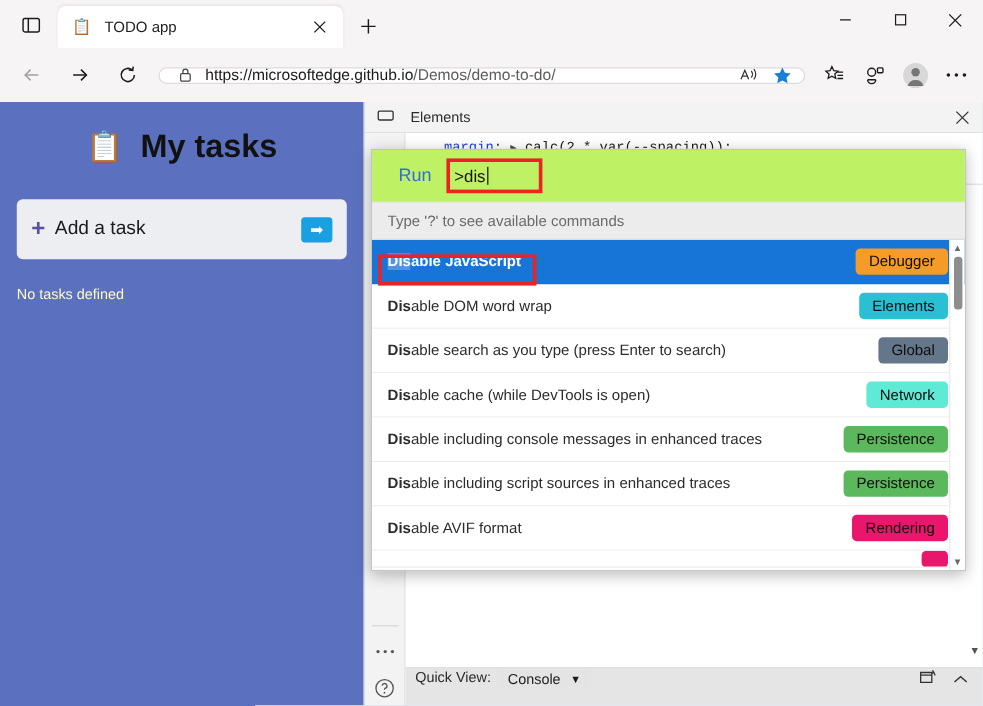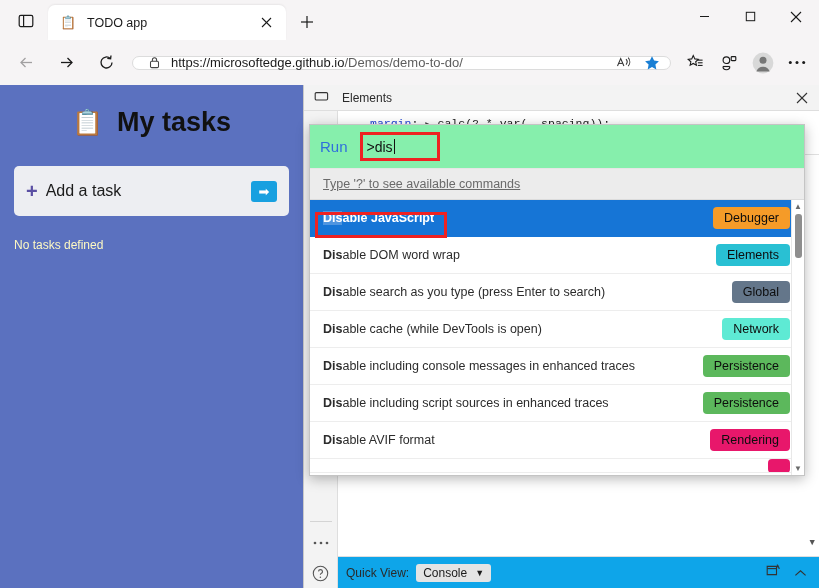--- a/index.html
+++ b/index.html
@@ -135,22 +135,22 @@
   .prop { color: #1a3fd4; }
   .val { color: #1b1b1b; }
   .varname { color: #1a3fd4; }
   .strike { text-decoration: line-through; color: #5a5a5a; }
   .ind { padding-left: 22px; }
   .divider { border-top: 1px solid #e0e0e0; margin: 3px 0; }
   .swatch { display:inline-block; width:9px; height:9px; border:1px solid #999; vertical-align:-1px; margin:0 2px 0 1px;}
   .tri { color:#444; font-size: 9px; }
 
   .dt-footer {
-    height: 32px; flex: 0 0 auto; background: #0ea5e9; border-top: 1px solid #dedede;
-    display: flex; align-items: center; padding: 0 8px; gap: 7px;
+    height: 32px; flex: 0 0 auto; background: #e5e5e5; border-top: 1px solid #dedede;
+    display: flex; align-items: flex-start; padding: 0 8px; gap: 7px;
   }
   .qv-label { font-size: 12px; color: #2a2a2a; }
   .qv-select {
     font-size: 12px; color: #1b1b1b; background: #e4e4e4; border-radius: 3px;
     padding: 2px 7px; display: flex; align-items: center; gap: 8px;
   }
   .qv-right { margin-left: auto; display: flex; align-items: center; gap: 12px; padding-right: 4px; }
 
   .styles-scroll-down {
     position: absolute; right: 4px; bottom: 4px; color: #555; font-size: 9px;
@@ -158,34 +158,34 @@
 
   
   .palette {
     position: absolute; left: 5px; top: 13px; width: 496px; height: 352px;
     background: #ffffff; border: 1px solid #c4c4c4;
     box-shadow: 0 3px 12px rgba(0,0,0,0.28);
     display: flex; flex-direction: column; z-index: 50;
   }
   .pal-inputrow {
     height: 44px; flex: 0 0 auto; display: flex; align-items: center;
-    padding: 0 10px; background: #86efac; border-bottom: 1px solid #e6e6e6;
+    padding: 0 22px; background: #bef264; border-bottom: 1px solid #e6e6e6;
   }
   .pal-run { color: #2f6fdc; font-size: 15px; margin-right: 2px; }
   .pal-inputbox {
     position: relative; flex: 0 0 auto; width: 80px; height: 29px;
     border: 3px solid #ee2222; display: flex; align-items: center; padding-left: 4px; margin-left: 10px;
   }
   .pal-input-text { font-size: 14px; color: #111; }
   .pal-caret { display:inline-block; width: 1px; height: 15px; background:#111; margin-left:1px; }
 
   .pal-hint {
     height: 31px; flex: 0 0 auto; background: #ececec; border-bottom: 1px solid #dcdcdc;
     display: flex; align-items: center; padding: 0 13px;
-    font-size: 12.5px; color: #6a6a6a; text-decoration: underline;
+    font-size: 12.5px; color: #6a6a6a;
   }
   .pal-list { flex: 1 1 auto; overflow: hidden; position: relative; }
   .pal-row {
     height: 37px; display: flex; align-items: center; padding: 0 6px 0 13px;
     border-bottom: 1px solid #ededed; background: #fff;
   }
   .pal-row.selected { background: #1675d6; border-bottom-color: #1675d6; }
   .pal-row-label { font-size: 12.5px; color: #2c2c2c; white-space: nowrap; }
   .pal-row.selected .pal-row-label { color: #ffffff; font-weight: bold; }
   .pal-row-label .mt { font-weight: bold; }

